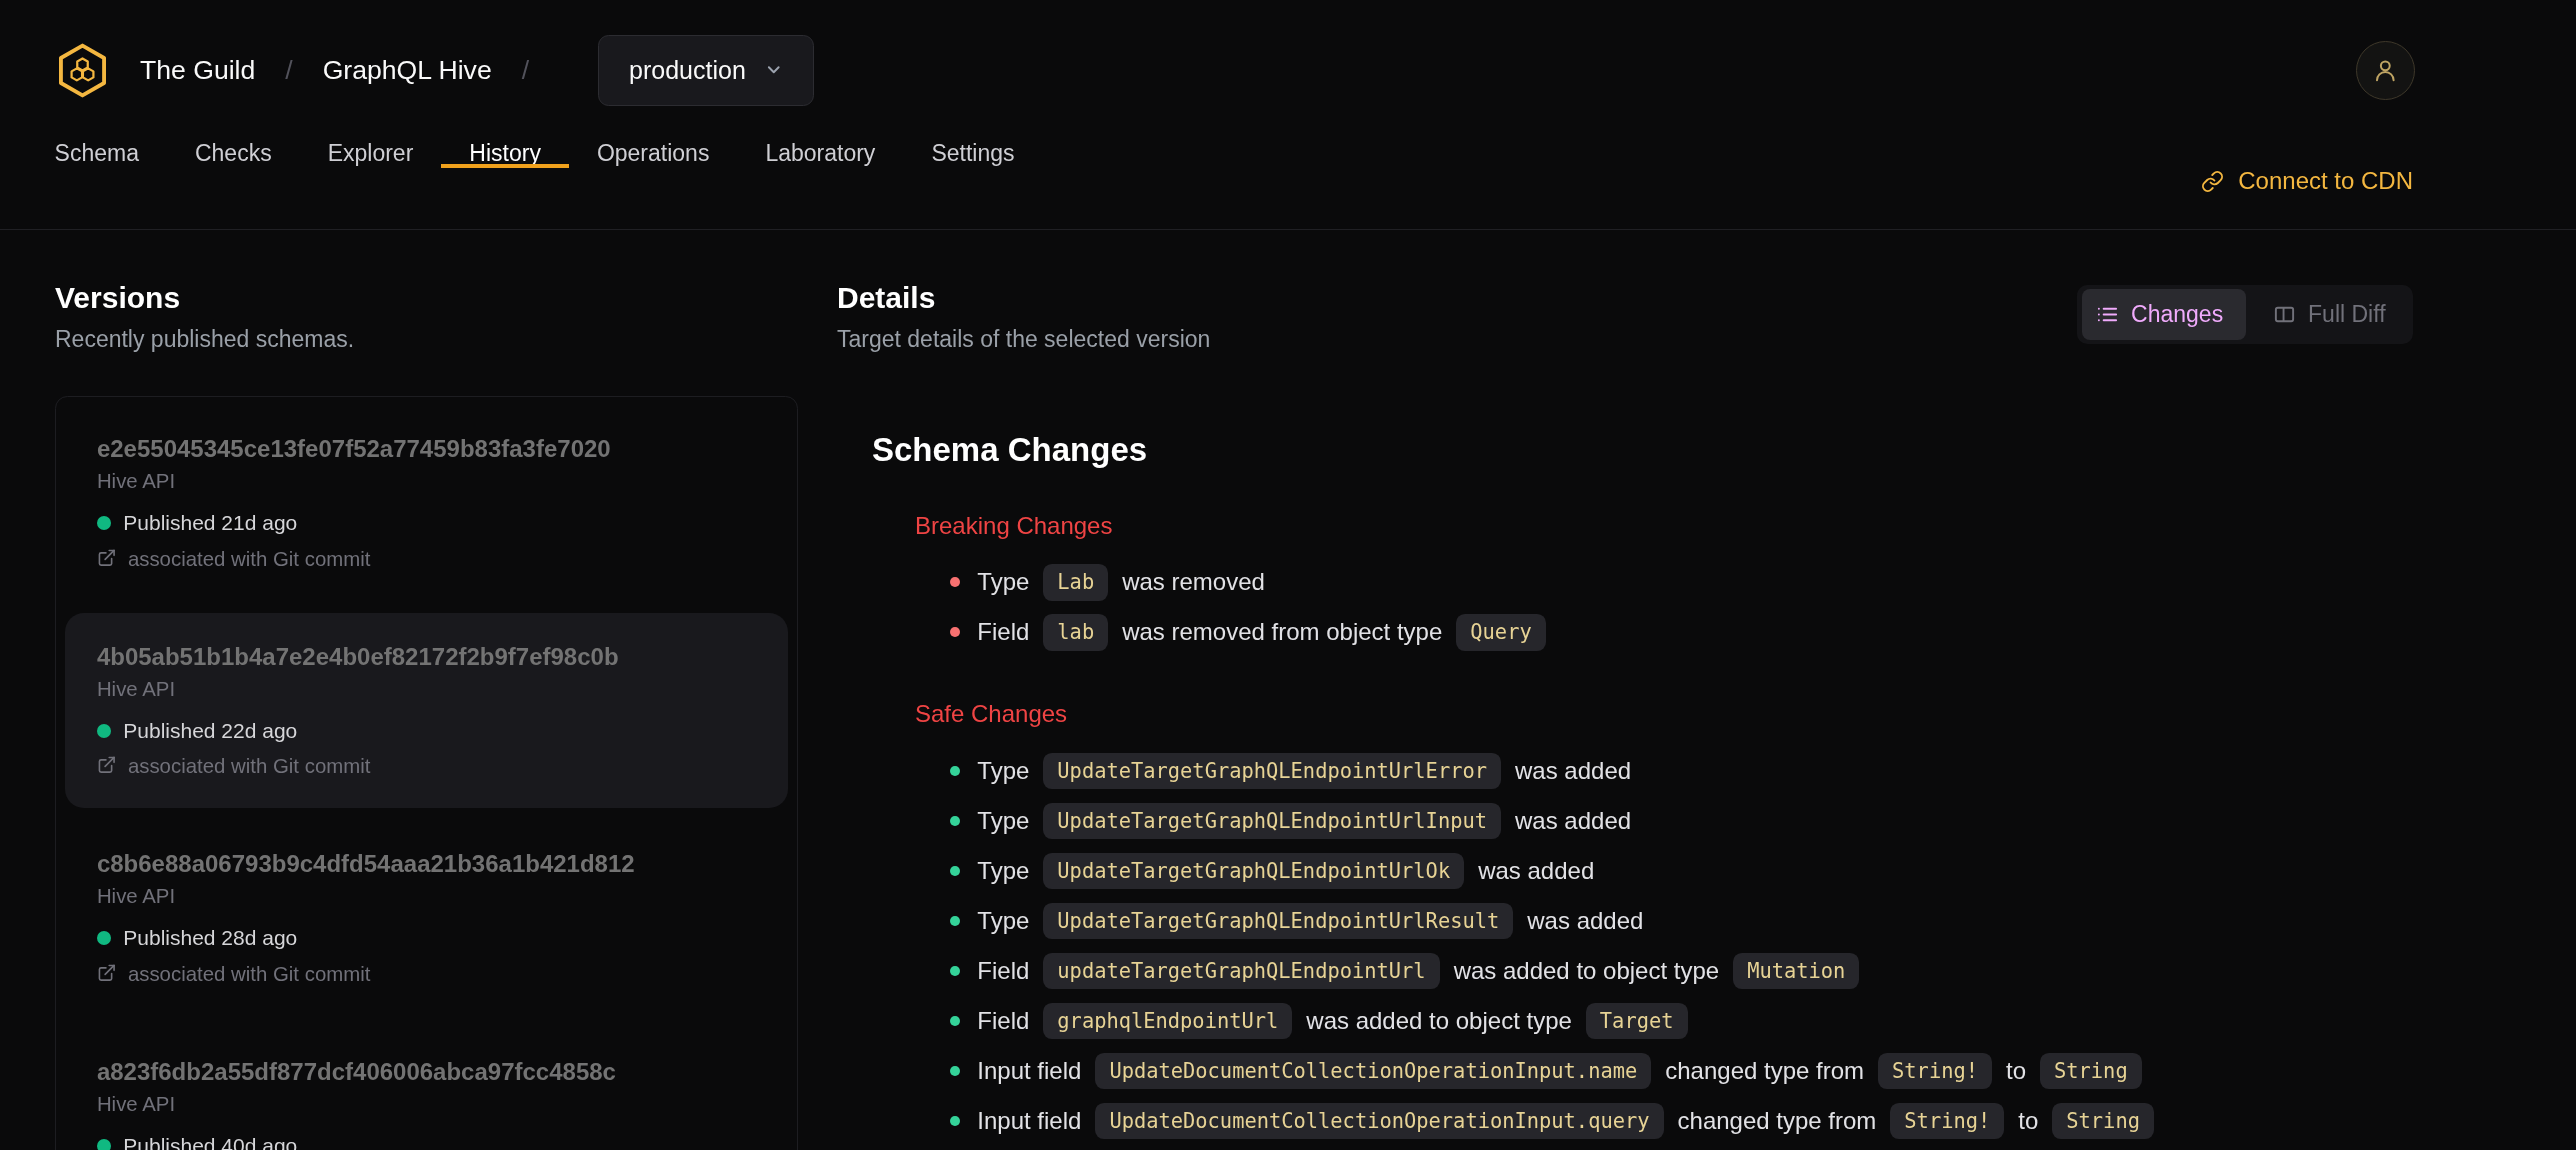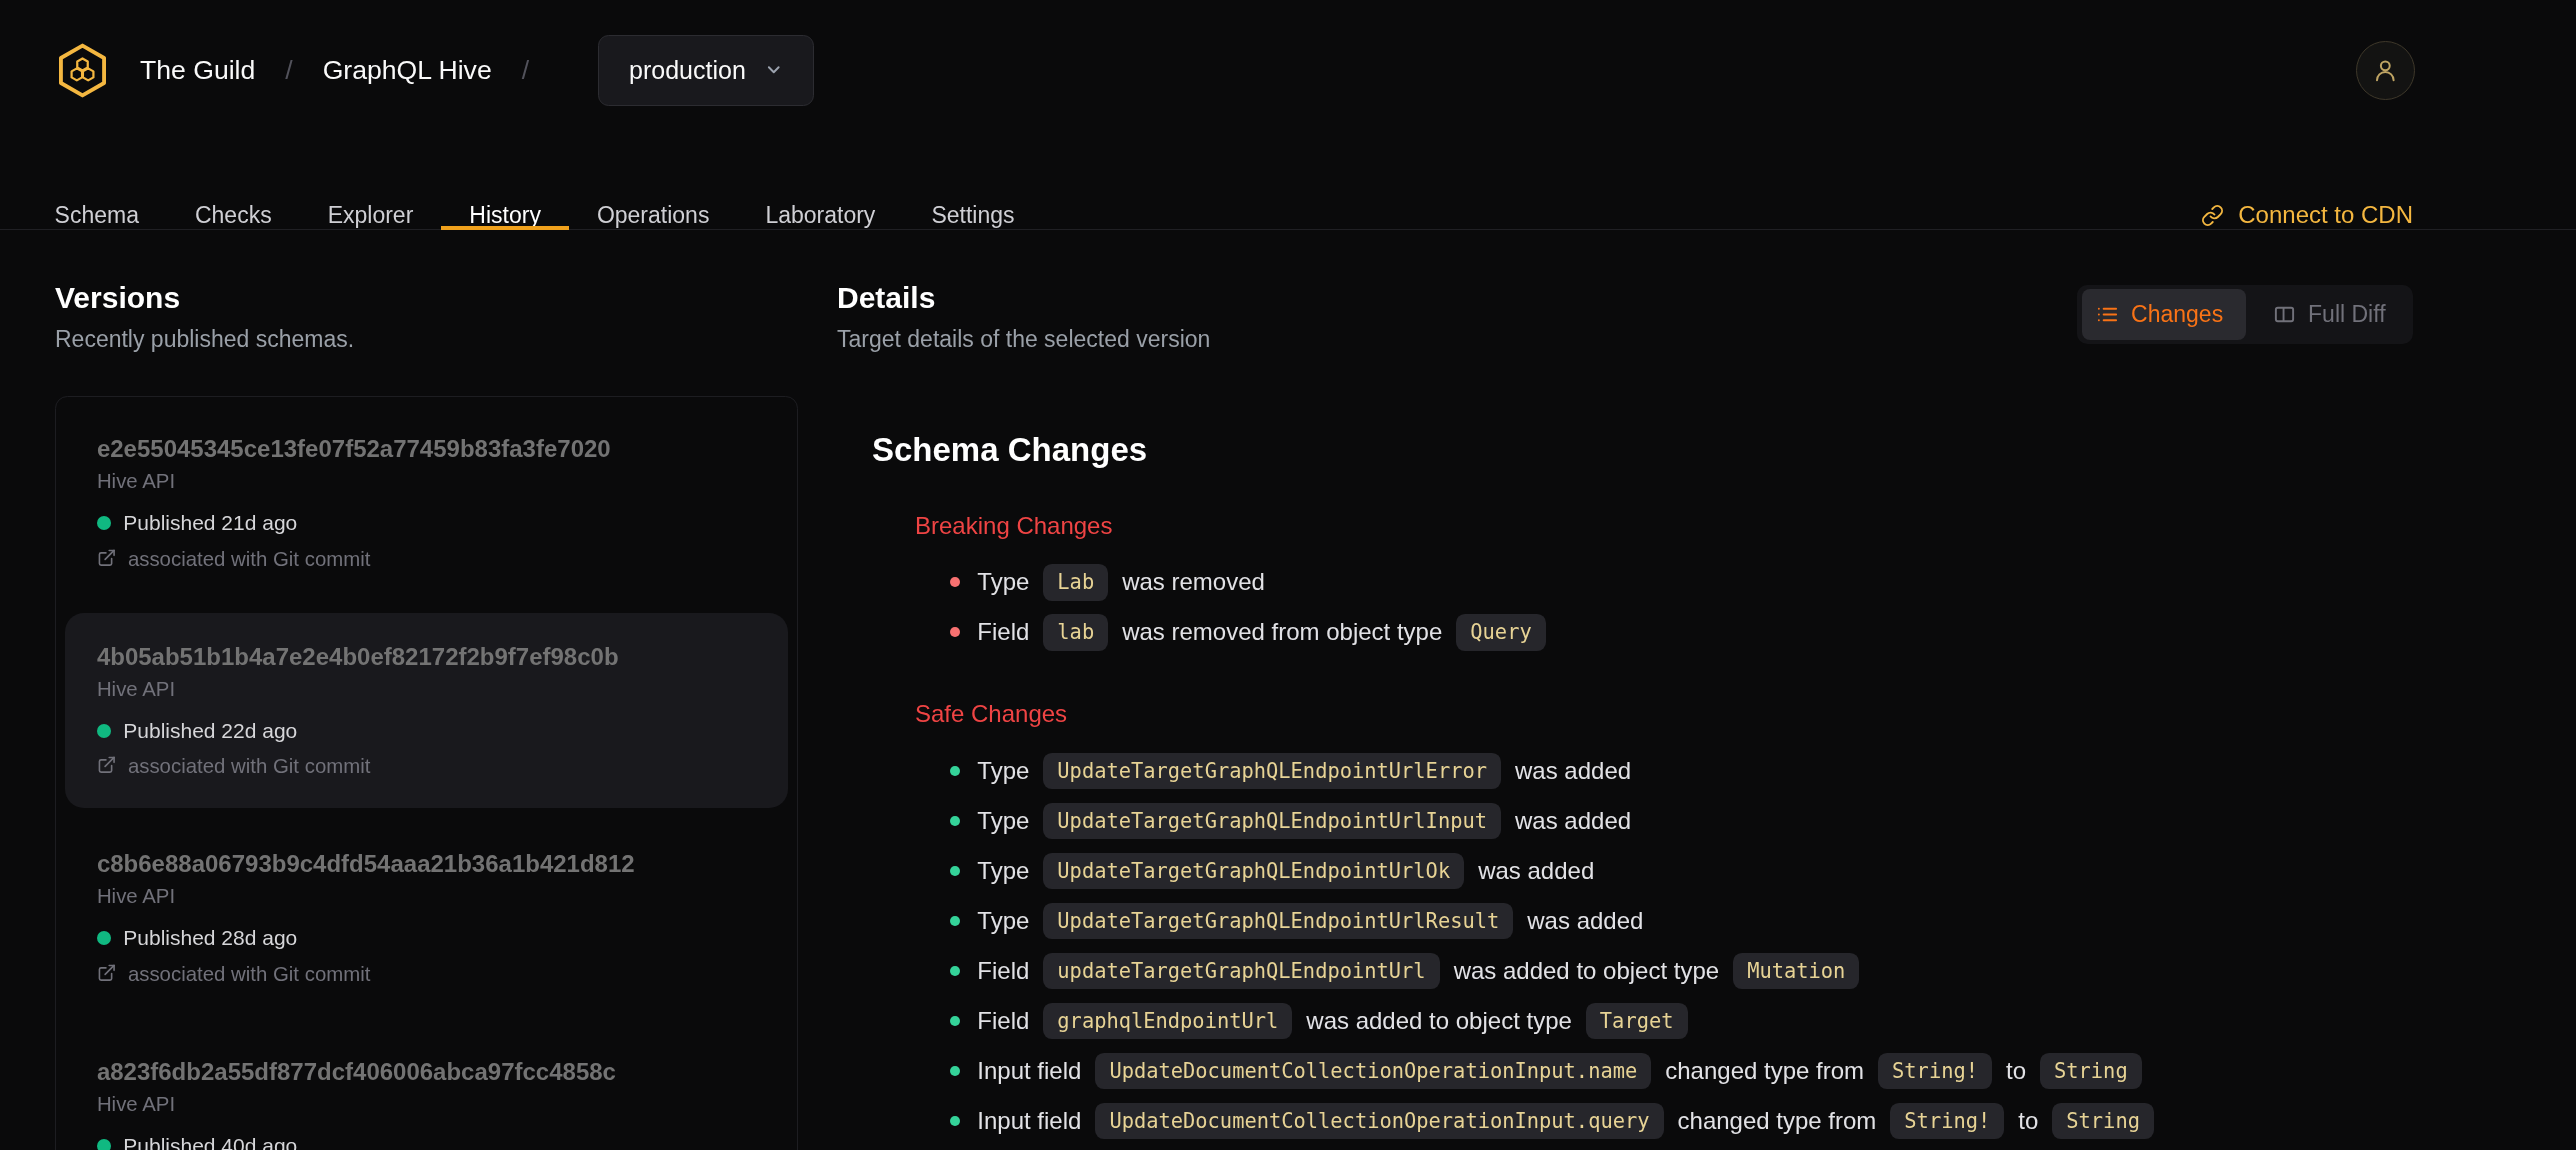--- a/index.html
+++ b/index.html
@@ -24,21 +24,21 @@
     color:#fafafa; font-size:25px; font-family:inherit; cursor:pointer;
   }
   .spacer { flex:1; }
   .avatar {
     width:59px; height:59px; border-radius:50%;
     background:#131312; border:1.8px solid #3e382a;
     display:flex; align-items:center; justify-content:center; cursor:pointer;
   }
 
   
-  .nav { display:flex; align-items:flex-end; height:90px; padding:0 163px 0 26.6px; border-bottom:0.9px solid #202024; }
+  .nav { display:flex; align-items:flex-start; height:90px; padding:0 163px 0 26.6px; border-bottom:0.9px solid #202024;flex-direction:column; }
   .tabs { display:flex; align-items:stretch; }
   .tab {
     display:flex; align-items:center; padding:0 28px; font-size:23px;
     color:#cfcfd4; cursor:pointer; position:relative;
   }
   .tab.active { color:#ffffff; }
   .tab.active::after {
     content:""; position:absolute; left:0; right:0; bottom:-0.9px; height:3.5px;
     background:#f0a11c;
   }
@@ -72,21 +72,21 @@
   .details-head { display:flex; justify-content:space-between; align-items:flex-start; }
   .toggle-group {
     display:flex; align-items:center; gap:3.5px; padding:4.4px;
     background:#141417; border-radius:10.6px; margin-top:3.5px;
   }
   .toggle-btn {
     display:flex; align-items:center; gap:12.4px; height:51px; padding:0 23px;
     background:transparent; border:none; border-radius:8px;
     color:#71717a; font-size:23px; font-weight:500; font-family:inherit; cursor:pointer;
   }
-  .toggle-btn.active { background:#2a2a2f; color:#f97316;padding-left:14px; }
+  .toggle-btn.active { background:#2a2a2f; color:#f0abfc;padding-left:14px; }
 
   .schema-wrap { margin-top:78px; margin-left:35px; }
   .schema-wrap h3 { font-size:33px; font-weight:700; color:#ffffff; }
   .change-section { margin-left:43px; }
   .change-section h4 { margin-top:43px; font-size:24px; font-weight:500; color:#ef4444; }
   .change-list { list-style:none; margin:17.7px 0 0 35px; }
   .change-item {
     display:flex; align-items:center; gap:14px; min-height:50px;
     font-size:24px; color:#e2e2e6;
   }

